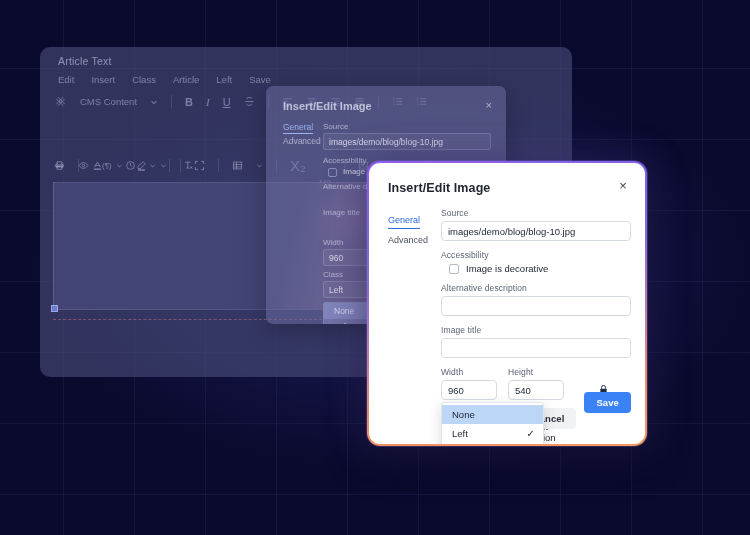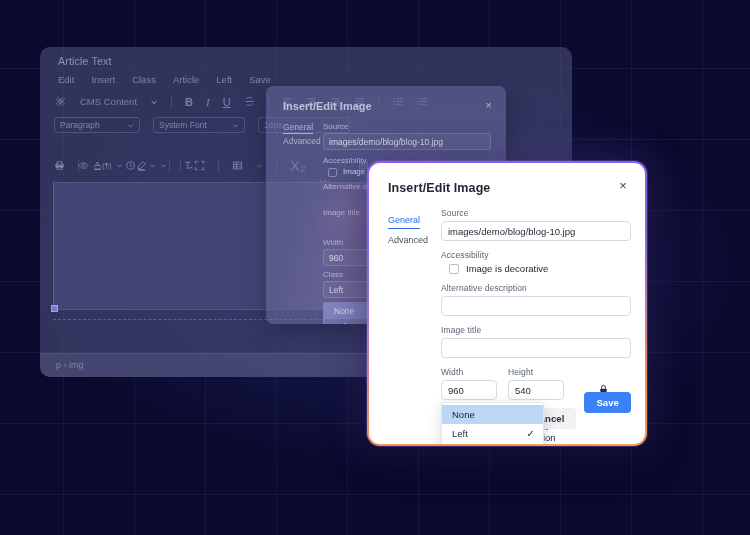--- a/index.html
+++ b/index.html
@@ -300,46 +300,20 @@
             <circle cx="2.6" cy="12" r="1" fill="currentColor" stroke="none"></circle>
           </svg>
       </span>
       <span>
         <svg width="11" height="11" viewBox="0 0 16 16" stroke="currentColor" stroke-width="1.3">
             <path d="M6 4h9M6 8h9M6 12h9M2 3v2M1.6 12h1.6M1.6 8h1.6"></path>
           </svg>
       </span>
     </div>
 
-    <div class="tb tb-row2">
-      <span class="sel-box" style="width:86px;justify-content:space-between;">
-        <span>Paragraph</span>
-        <span>
-          <svg width="7" height="7" viewBox="0 0 10 10" fill="none" stroke="currentColor" stroke-width="1.3">
-              <path d="M2 4 L5 7 L8 4"></path>
-            </svg>
-        </span>
-      </span>
-      <span class="sel-box" style="width:92px;justify-content:space-between;">
-        <span>System Font</span>
-        <span>
-          <svg width="7" height="7" viewBox="0 0 10 10" fill="none" stroke="currentColor" stroke-width="1.3">
-              <path d="M2 4 L5 7 L8 4"></path>
-            </svg>
-        </span>
-      </span>
-      <span class="sel-box" style="width:92px;justify-content:space-between;">
-        <span>16px</span>
-        <span>
-          <svg width="7" height="7" viewBox="0 0 10 10" fill="none" stroke="currentColor" stroke-width="1.3">
-              <path d="M2 4 L5 7 L8 4"></path>
-            </svg>
-        </span>
-      </span>
-    </div>
 
     <div class="tb tb-row3">
       <span>
         <svg width="11" height="11" viewBox="0 0 16 16" fill="none" stroke="currentColor" stroke-width="1.3">
             <path d="M5.5 4 L2 8 L5.5 12 M10.5 4 L14 8 L10.5 12"></path>
           </svg>
       </span>
       <span class="divider-v"></span>
       <span>
         <svg width="11" height="11" viewBox="0 0 16 16" fill="none" stroke="currentColor" stroke-width="1.3">
@@ -437,23 +411,20 @@
         <svg width="11" height="11" viewBox="0 0 16 16" fill="none" stroke="currentColor" stroke-width="1.3">
             <path d="M3 3.2h8M7 3.2v8.6M5 11.8h4M10.5 9.5l3 3M13.5 9.5l-3 3"></path>
           </svg>
       </span>
     </div>
 
     <div class="img-preview"></div>
     <div class="img-handle"></div>
     <div class="dotted"></div>
 
-    <div class="statusbar">
-      <span class="path">p › img</span>
-    </div>
   </div>
 
   <div class="dlg-back">
     <div class="b-title">Insert/Edit Image</div>
     <div class="b-close">×</div>
     <div class="b-tab b-tab-gen">General</div>
     <div class="b-tab b-tab-adv">Advanced</div>
 
     <div class="b-lab" style="top:36px;">Source</div>
     <div class="b-field" style="top:47px;">images/demo/blog/blog-10.jpg</div>

